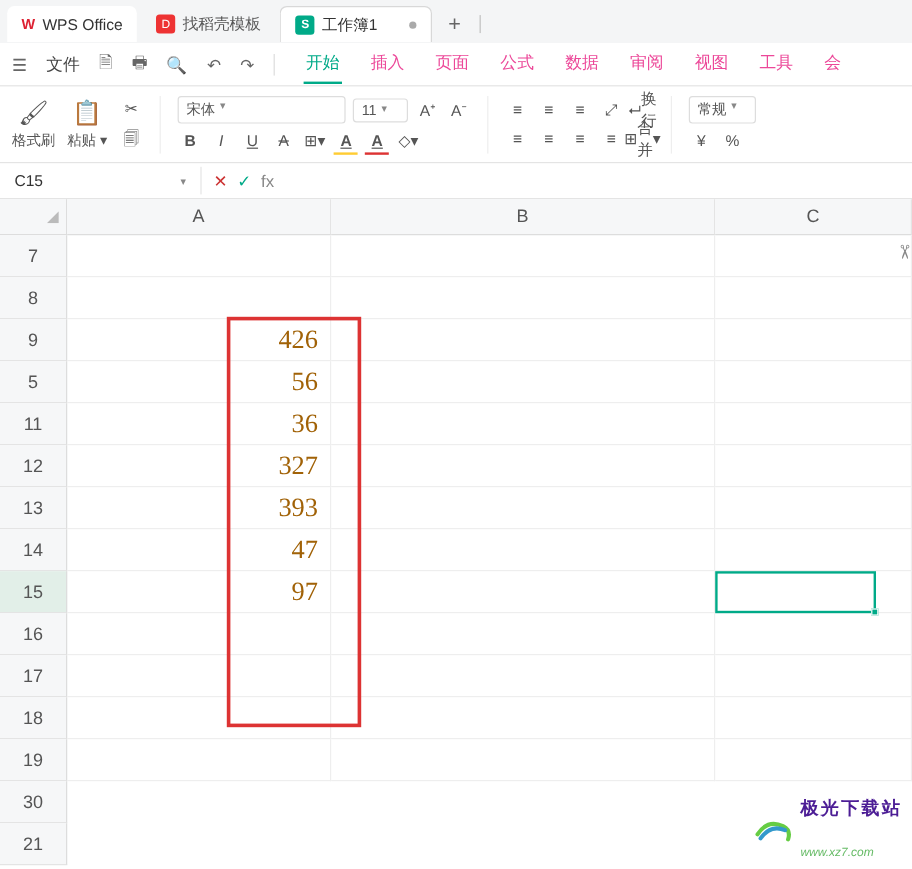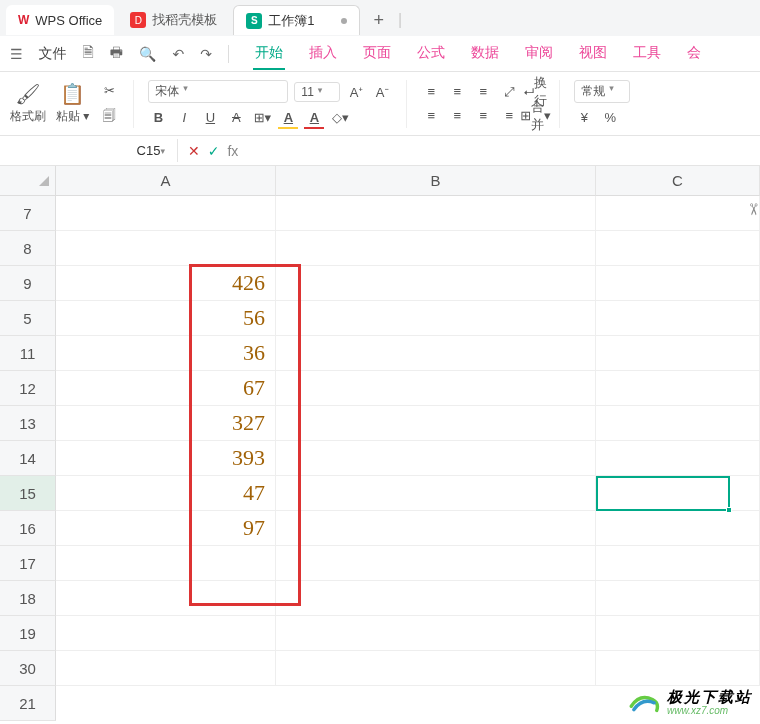--- a/index.html
+++ b/index.html
@@ -35,21 +35,21 @@
   .dd { border:1px solid #ddd; border-radius:3px; padding: 2px 6px; font-size:12px; display:flex; align-items:flex-start; gap:4px; background:#fff; }
   .dd .caret { font-size:9px; color:#888; }
   .mini-btn { width:20px; height:20px; display:inline-flex; align-items:center; justify-content:center; font-size:13px; color:#555; border-radius:3px; }
   .underline-a { text-decoration: underline; font-weight:bold; position:relative; }
   .color-bar-red::after { content:""; position:absolute; bottom:-2px; left:0; right:0; height:2px; background:#d33; }
   .color-bar-yellow::after { content:""; position:absolute; bottom:-2px; left:0; right:0; height:2px; background:#fc3; }
   .tool-sep { width:1px; height:48px; background:#eee; margin: 0 4px; }
 
   
   .formulabar { height: 30px; display:flex; align-items:center; border-bottom:1px solid #e4e4e4; }
-  .namebox { width: 168px; padding: 4px 12px; font-size: 13px; color:#333; display:flex; align-items:center; justify-content:flex-end; border-right:1px solid #e4e4e4;margin-left:10px; }
+  .namebox { width: 168px; padding: 4px 12px; font-size: 13px; color:#333; display:flex; align-items:center; justify-content:space-between; border-right:1px solid #e4e4e4; }
   .namebox .caret { font-size:9px; color:#888; }
   .fx-controls { display:flex; align-items:center; gap: 8px; padding: 0 10px; color:#888; font-size:14px; }
   .fx-controls .cancel { color:#c33; }
   .fx-controls .accept { color:#0a8; }
   .fx-input { flex:1; padding: 4px 8px; font-size:13px; border:none; outline:none; }
 
   
   .sheet { position:relative; }
   .corner { position:absolute; left:0; top:0; width:56px; height:30px; background:#f6f7f8; border-right:1px solid #ddd; border-bottom:1px solid #ddd; display:flex; align-items:center; justify-content:flex-end; padding-right:6px; }
   .corner svg { fill:#bbb; }
@@ -68,22 +68,22 @@
   .cell.colB { width:320px; }
   .cell.colC { width:164px; }
   .active-cell-border { position:absolute; border:2px solid #0a8; pointer-events:none; }
   .active-cell-handle { position:absolute; width:6px; height:6px; background:#0a8; border:1px solid #fff; }
   .annotation-box { position:absolute; border:3px solid #d33; pointer-events:none; }
 
   
   .watermark { position:absolute; right:8px; bottom:8px; display:flex; align-items:center; gap:6px; font-size:12px; color:#0a8; }
   .watermark .swirl { width:34px; height:26px; }
   .watermark .txt { display:flex; flex-direction:column; line-height:1.1; }
-  .watermark .cn { font-size:15px; font-weight:bold; letter-spacing:2px; color:#000000; font-style:italic; }
-  .watermark .url { font-size:10px; color:#6b6; font-style:italic; }
+  .watermark .cn { font-size:15px; font-weight:bold; letter-spacing:2px; color:#4c1d95; }
+  .watermark .url { font-size:10px; color:#6b6; font-style:italic;margin-top:23px; }
 
   .scissors { position:absolute; right:0; top:200px; color:#888; font-size:16px; transform: rotate(90deg); }
 </style>
 </head>
 <body>
 
 <div class="tabbar">
   <div class="tab app">
     <span class="wps-logo">W</span>
     <span>WPS Office</span>
@@ -255,25 +255,20 @@
         <div class="cell colA">56</div>
         <div class="cell colB"></div>
         <div class="cell colC"></div>
       </div>
       <div class="cell-row">
         <div class="cell colA">36</div>
         <div class="cell colB"></div>
         <div class="cell colC"></div>
       </div>
       <div class="cell-row">
-        <div class="cell colA">67</div>
-        <div class="cell colB"></div>
-        <div class="cell colC"></div>
-      </div>
-      <div class="cell-row">
         <div class="cell colA">327</div>
         <div class="cell colB"></div>
         <div class="cell colC"></div>
       </div>
       <div class="cell-row">
         <div class="cell colA">393</div>
         <div class="cell colB"></div>
         <div class="cell colC"></div>
       </div>
       <div class="cell-row">

